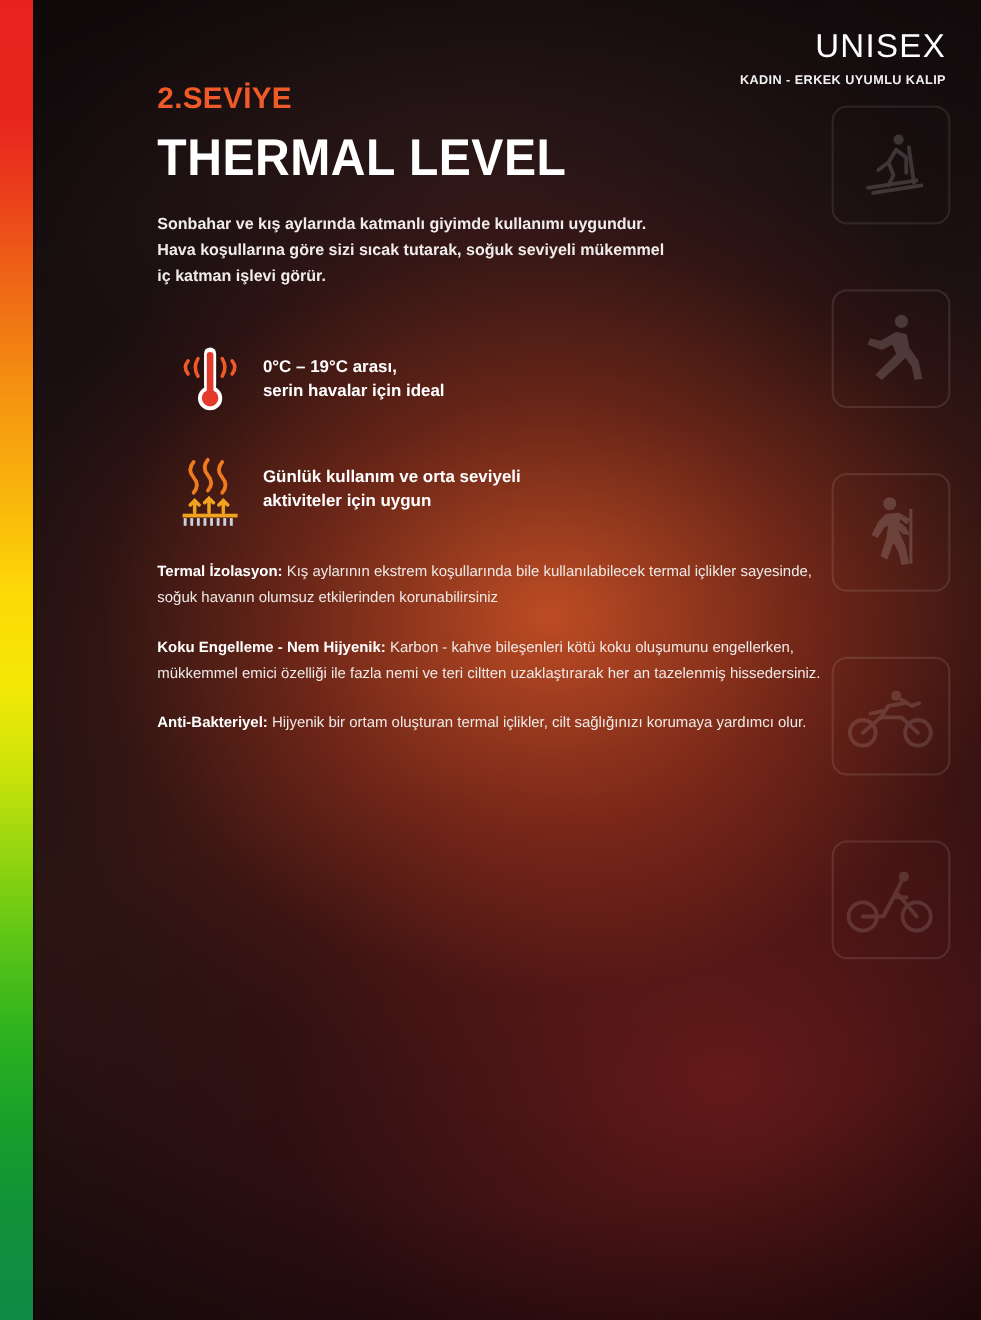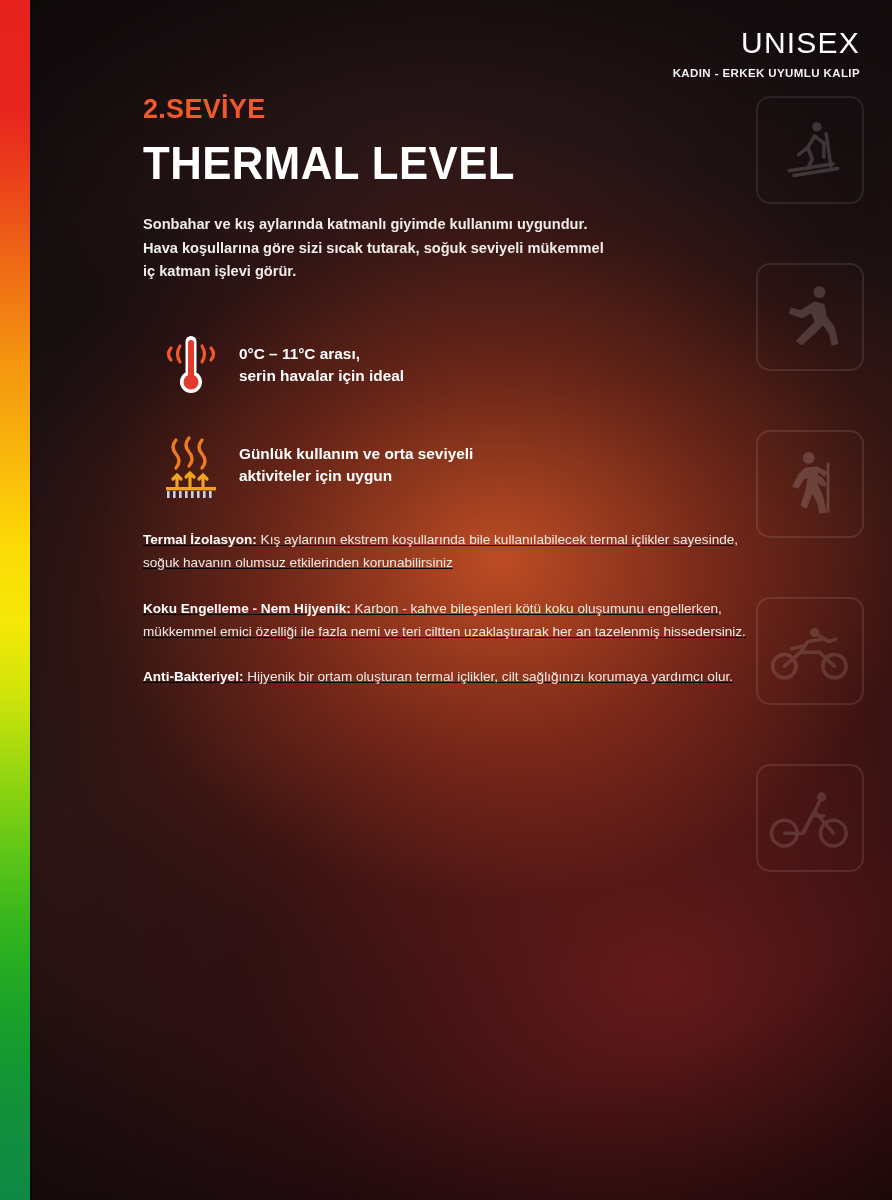--- a/index.html
+++ b/index.html
@@ -79,21 +79,21 @@
     display: flex; align-items: center; justify-content: center;
   }
   .ghost-box svg { opacity: 0.16; }
   .ghost-box.g1 { border-color: rgba(255,255,255,0.09); }
   .ghost-box.g4 svg, .ghost-box.g5 svg { opacity: 0.13; }
 
   
   .content { position: absolute; left: 143px; top: 0; width: 600px; z-index: 6; }
 
   .kicker {
-    margin-top: 94px;
+    margin-top: 74px;
     font-size: 27px; font-weight: bold;
     color: #f05a28; letter-spacing: 0.3px;
   }
   .headline {
     margin-top: 10px;
     font-size: 47px; font-weight: bold; color: #ffffff;
     letter-spacing: 0.5px;
     transform: scaleX(0.93);
     transform-origin: left center;
   }
@@ -114,21 +114,21 @@
   .feat-icon {
     width: 96px; min-width: 96px;
     display: flex; align-items: center; justify-content: center;
   }
   .feat-text {
     font-size: 15.4px; font-weight: bold; color: #ffffff;
     line-height: 1.42;
   }
 
   
-  .paras { margin-top: 22px; width: 614px; text-decoration: underline; }
+  .paras { margin-top: 22px; width: 614px; }
   .para {
     font-size: 13.6px; line-height: 1.72;
     color: #f1ece9; margin-bottom: 22px;
   }
   .para b { color: #ffffff; font-weight: bold; }
   .para .body { font-weight: normal; color: #efe9e6; }
 </style>
 </head>
 <body>
 
@@ -214,21 +214,21 @@
               <path d="M55 20 q5 6 0 12"></path>
               <path d="M46 18 q5 8 0 16"></path>
             </g>
             <rect x="29.5" y="8" width="11" height="40" rx="5.5" fill="#ffffff"></rect>
             <circle cx="35" cy="54" r="11" fill="#ffffff"></circle>
             <rect x="32" y="12" width="6" height="38" rx="3" fill="#e23b2e"></rect>
             <circle cx="35" cy="54" r="7.5" fill="#e23b2e"></circle>
           </svg>
         </div>
         <div class="feat-text">
-          <div>0°C – 11°C arası,</div>
+          <div>0°C – 19°C arası,</div>
           <div>serin havalar için ideal</div>
         </div>
       </div>
 
       <div class="feature">
         <div class="feat-icon">
           <svg width="70" height="70" viewBox="0 0 70 70">
             <g stroke="#f07a1e" stroke-width="3.4" stroke-linecap="round" fill="none">
               <path d="M20 10 q-6 7 0 14 q6 7 0 14"></path>
               <path d="M33 8 q-6 7 0 14 q6 7 0 14"></path>

